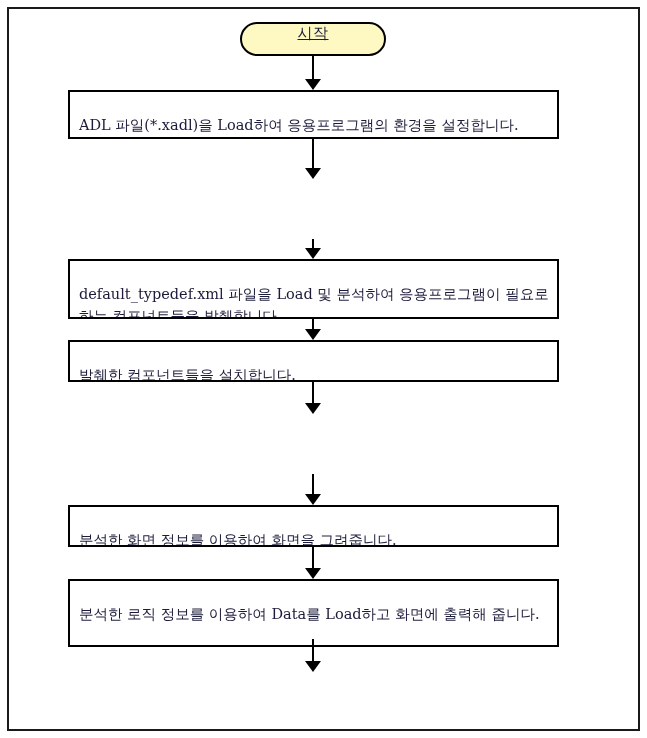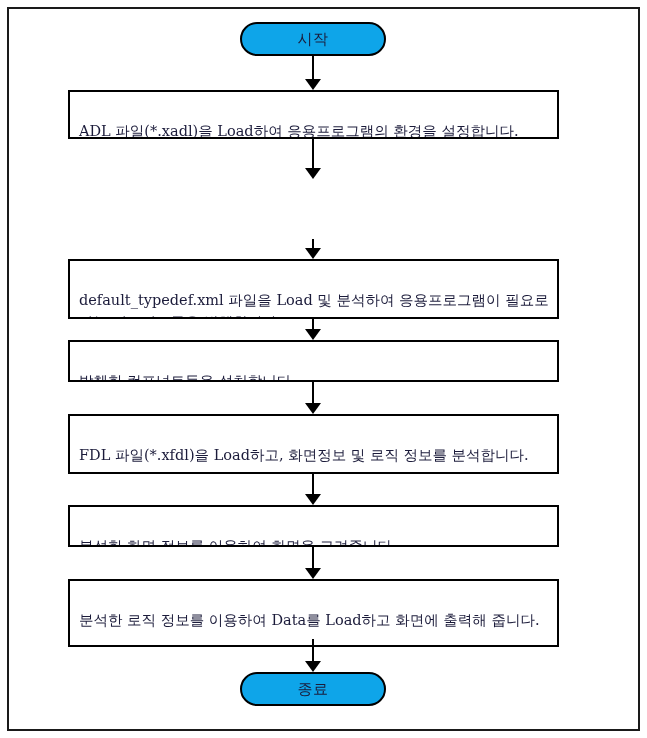--- a/index.html
+++ b/index.html
@@ -41,36 +41,37 @@
     width: 633px;
     height: 724px;
   }
 
   
   .terminator {
     position: absolute;
     box-sizing: border-box;
     border: 2px solid #000000;
     border-radius: 999px;
-    background: #0ea5e9;
+    background: #fef9c3;
     display: flex;
-    align-items: center;
+    align-items: flex-start;
     justify-content: center;
     font-size: 15px;
     color: #1b1b3a;
     letter-spacing: 0.5px;
+    text-decoration: underline;
   }
 
   
   .process {
     position: absolute;
     box-sizing: border-box;
     border: 2px solid #000000;
     background: #ffffff;
-    padding: 6px 8px 6px 9px;
+    padding: 0 8px 6px 9px;
     font-size: 14.5px;
     line-height: 1.52;
     color: #1b1b3a;
     white-space: pre-line;
     overflow: hidden;
   }
 
   
   .connector {
     position: absolute;
@@ -137,23 +138,20 @@
 
       <div class="process" style="left:59px; top:331px; width:491px; height:42px;">
         <span>발췌한 컴포넌트들을 설치합니다.</span>
       </div>
 
       <div class="connector" style="left:296px; top:373px; height:32px;">
         <div class="shaft"></div>
         <div class="head"></div>
       </div>
 
-      <div class="process" style="left:59px; top:405px; width:491px; height:60px;">
-        <span>FDL 파일(*.xfdl)을 Load하고, 화면정보 및 로직 정보를 분석합니다.</span>
-      </div>
 
       <div class="connector" style="left:296px; top:465px; height:31px;">
         <div class="shaft"></div>
         <div class="head"></div>
       </div>
 
       <div class="process" style="left:59px; top:496px; width:491px; height:42px;">
         <span>분석한 화면 정보를 이용하여 화면을 그려줍니다.</span>
       </div>
 
@@ -164,19 +162,16 @@
 
       <div class="process" style="left:59px; top:570px; width:491px; height:68px;">
         <span>분석한 로직 정보를 이용하여 Data를 Load하고 화면에 출력해 줍니다.</span>
       </div>
 
       <div class="connector" style="left:296px; top:630px; height:33px;">
         <div class="shaft"></div>
         <div class="head"></div>
       </div>
 
-      <div class="terminator" style="left:231px; top:663px; width:146px; height:34px;">
-        <span>종료</span>
-      </div>
 
     </div>
   </div>
 </div>
 
 </body></html>

